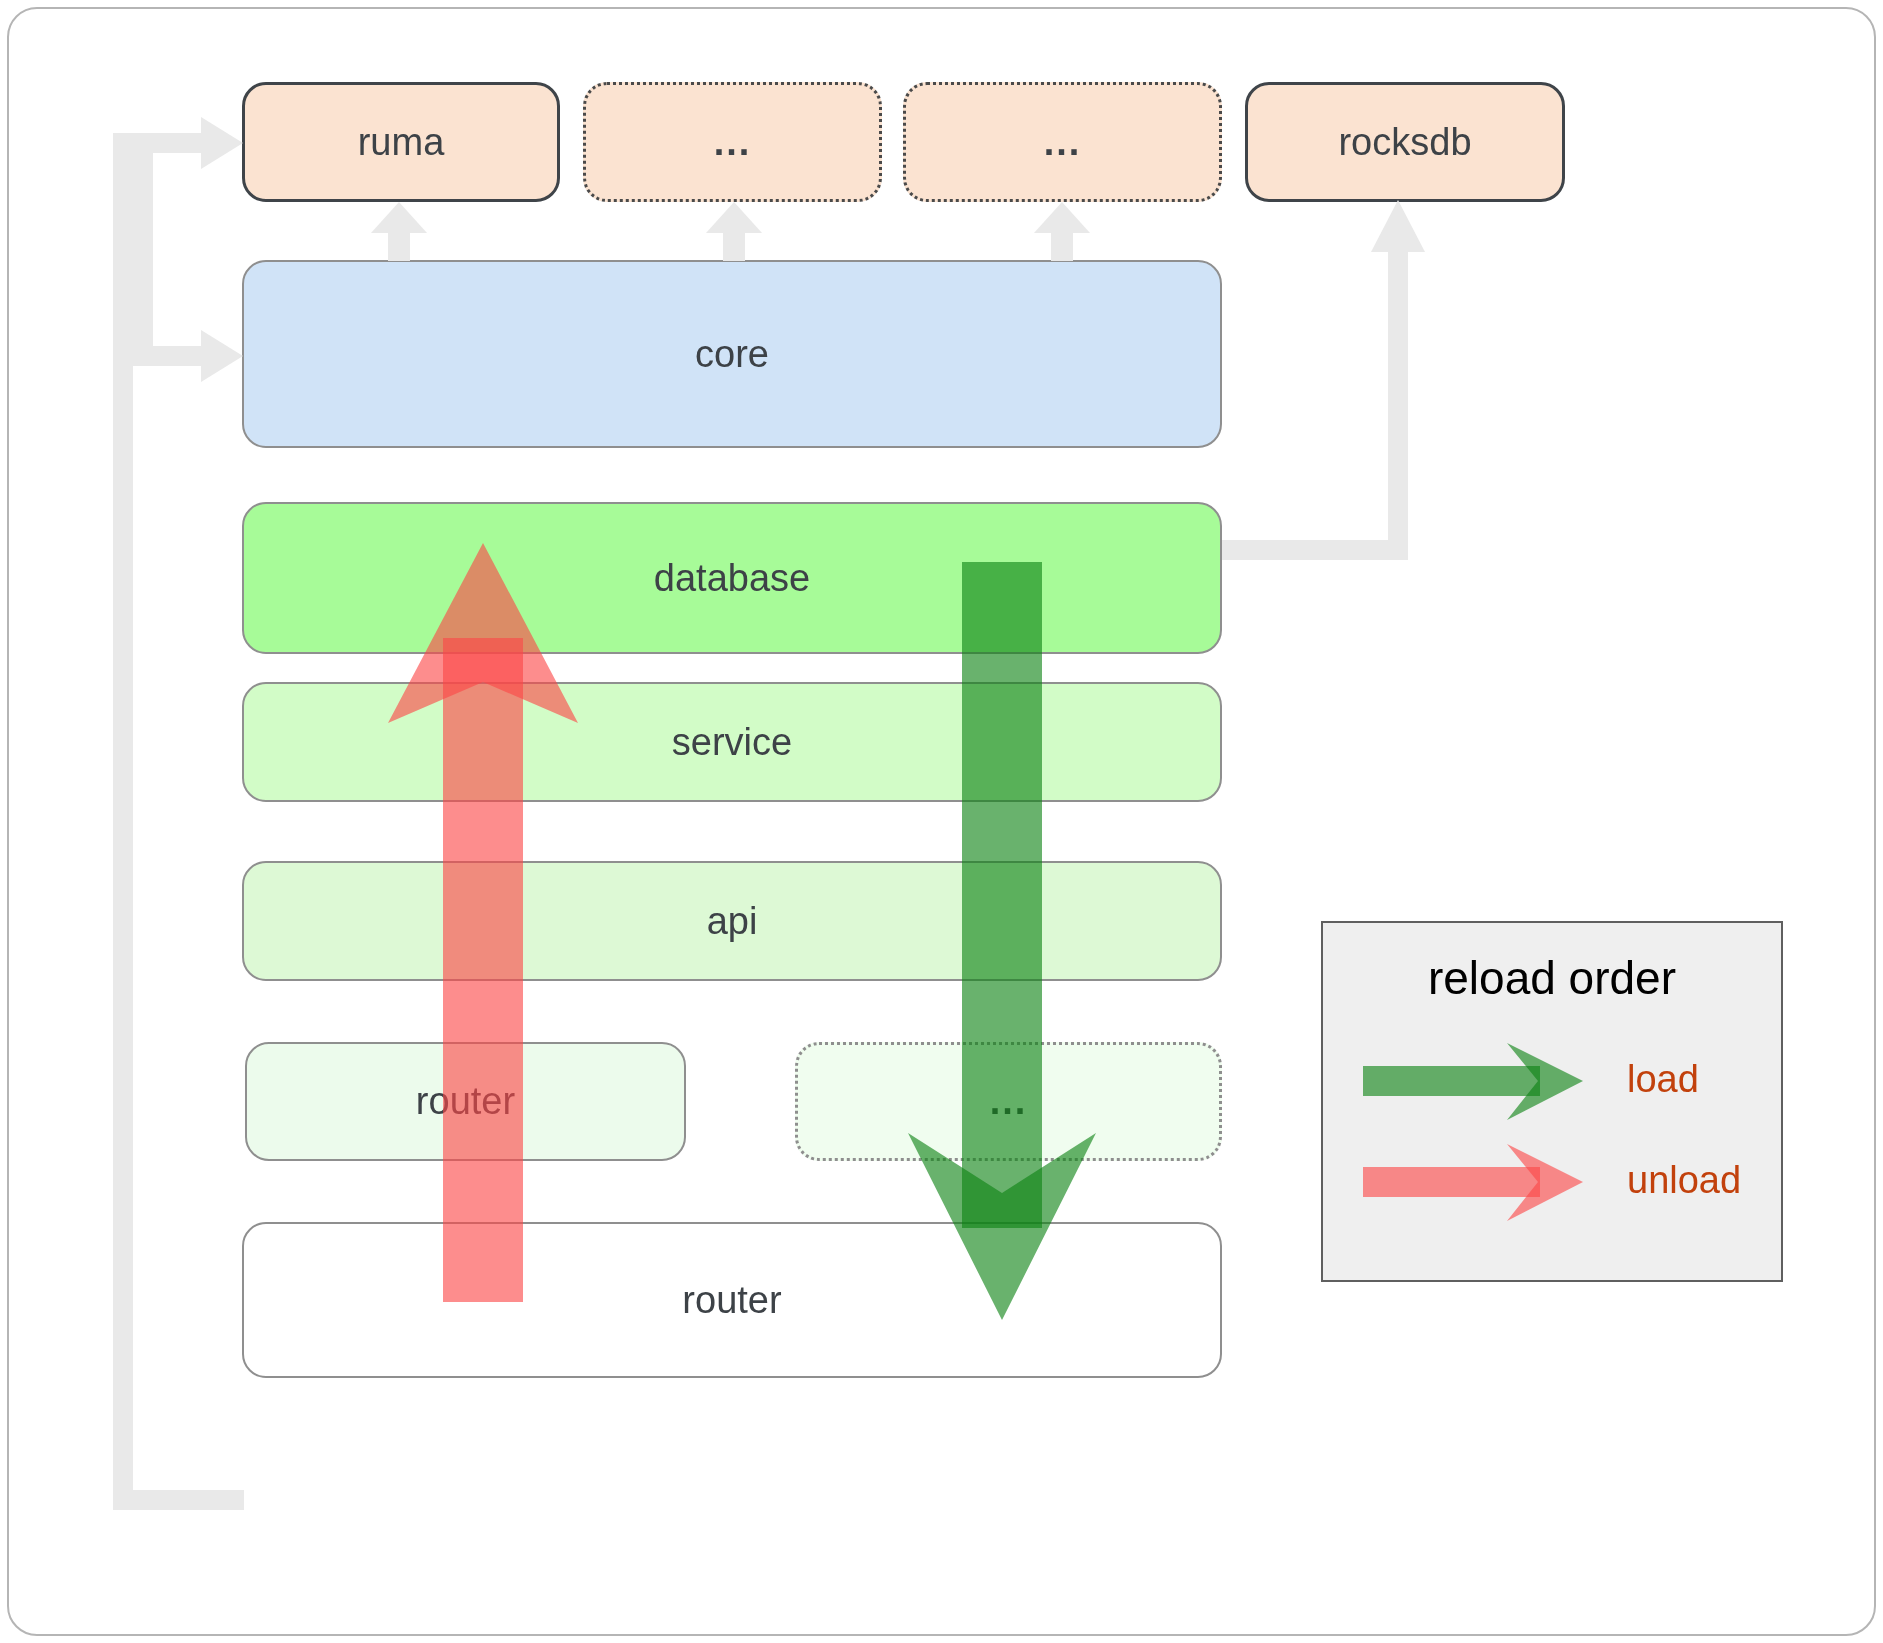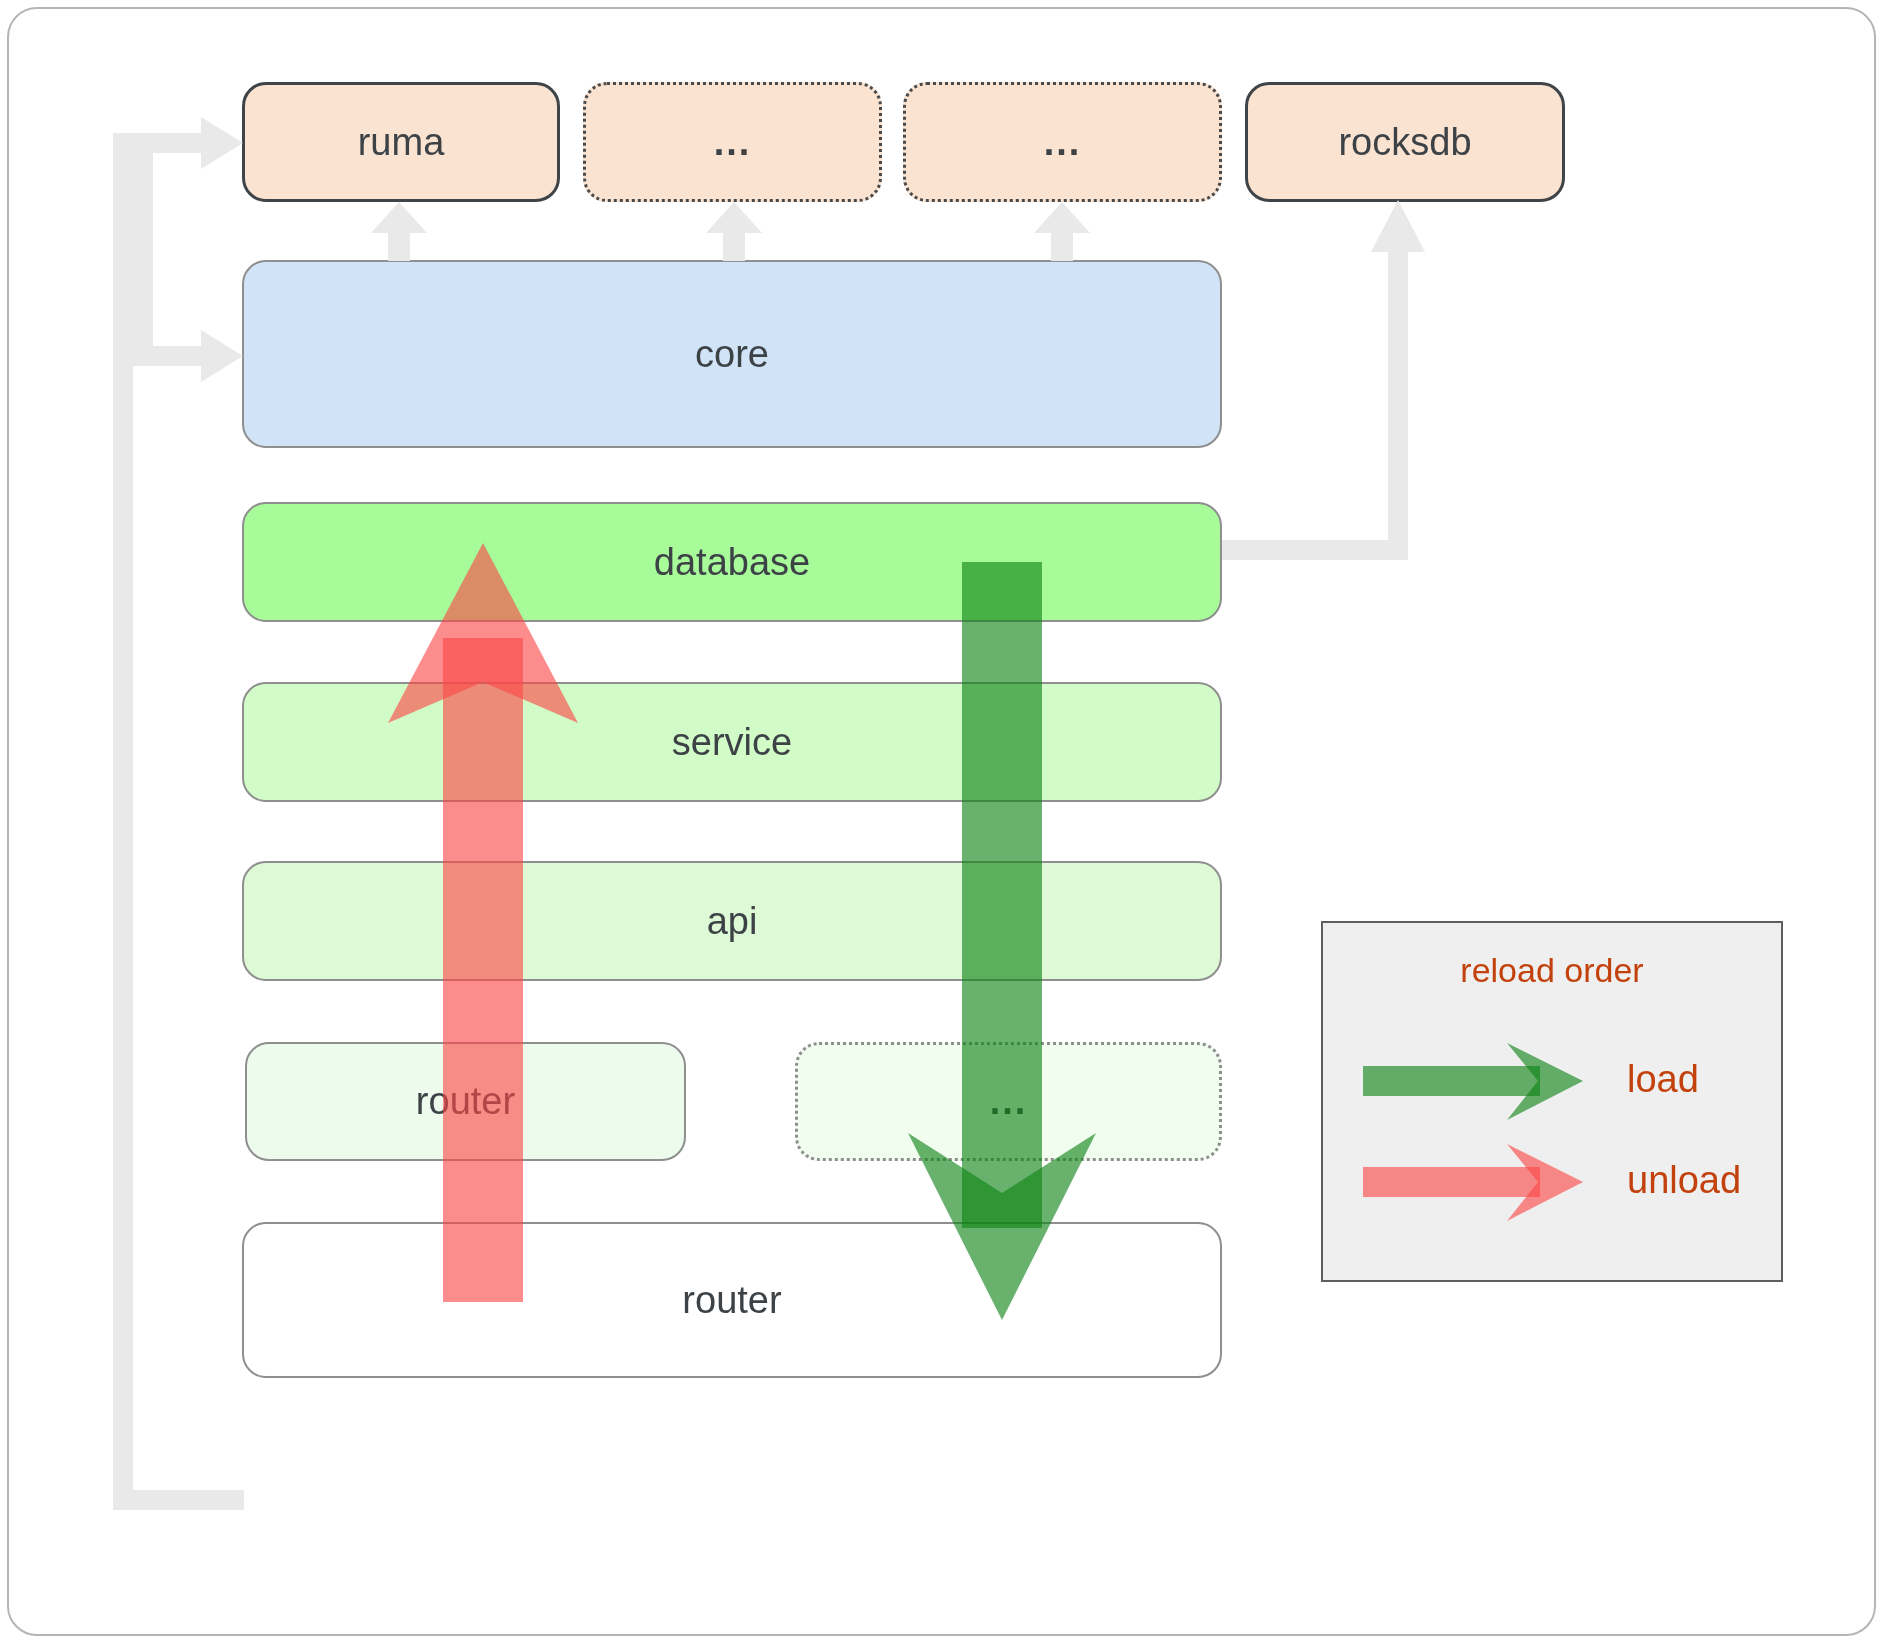--- a/index.html
+++ b/index.html
@@ -12,32 +12,32 @@
   .solid-dark{border:3px solid #3f4449;}
   .dotted-dark{border:3px dotted #4a4a4a;}
   .dotted-light{border:3px dotted #8e8e8e;}
   .thin-gray{border:2px solid #8f8f8f;}
   .dots{font-weight:700;letter-spacing:2px;}
   #box-ruma{left:242px;top:82px;width:318px;height:120px;}
   #box-dep1{left:583px;top:82px;width:299px;height:120px;}
   #box-dep2{left:903px;top:82px;width:319px;height:120px;}
   #box-rocksdb{left:1245px;top:82px;width:320px;height:120px;}
   #box-core{left:242px;top:260px;width:980px;height:188px;}
-  #box-database{left:242px;top:502px;width:980px;height:120px;}
+  #box-database{left:242px;top:502px;width:980px;height:152px;}
   #box-service{left:242px;top:682px;width:980px;height:120px;}
   #box-api{left:242px;top:861px;width:980px;height:120px;}
   #box-admin{left:245px;top:1042px;width:441px;height:119px;}
   #box-svc-other{left:795px;top:1042px;width:427px;height:119px;}
   #box-router{left:242px;top:1222px;width:980px;height:156px;background:#ffffff;}
   #box-conduwuit{left:242px;top:1442px;width:980px;height:120px;
        border:3px solid #0c0c0c;color:#ffffff;font-weight:700;font-size:40px;border-radius:20px;}
   #legend{position:absolute;left:1321px;top:921px;width:462px;height:361px;
        border:2px solid #5f5f5f;box-sizing:border-box;}
   #legend-title{position:absolute;left:0;top:28px;width:100%;text-align:center;
-       font-size:34px;color:#c2410c;}
+       font-size:46px;color:#000000;}
   #legend-load-label{top:1058px;left:1627px;position:absolute;}
   #legend-unload-label{top:1159px;left:1627px;position:absolute;}
   .legend-label-abs{font-size:38px;color:#c2410c;}
   #arrow-layer{position:absolute;left:0;top:0;width:1883px;height:1643px;
        pointer-events:none;}
 </style>
 </head>
 <body>
 
 <div id="page">

